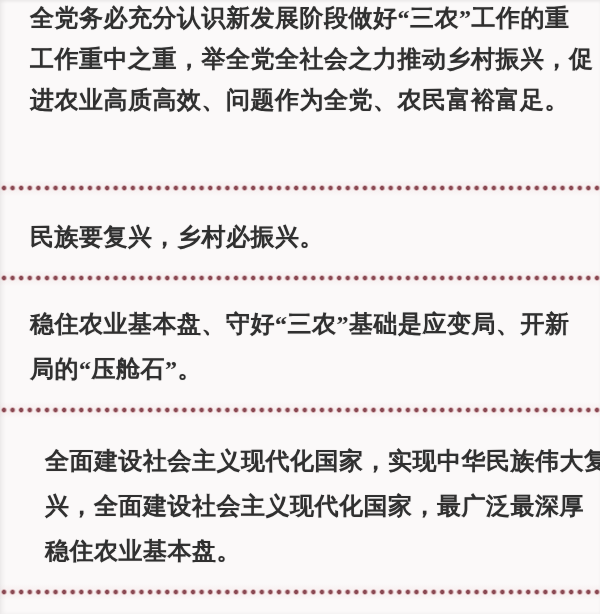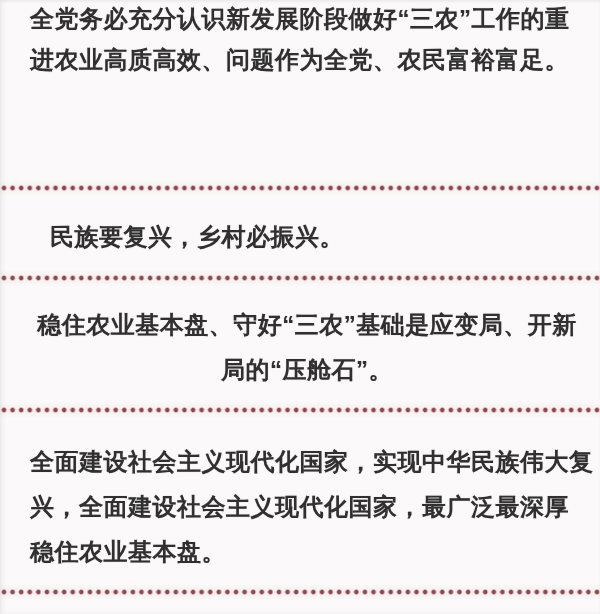--- a/index.html
+++ b/index.html
@@ -5,37 +5,37 @@
   html, body {
     margin: 0;
     padding: 0;
   }
   .page {
     position: relative;
     width: 600px;
     height: 614px;
     background: #fbf9f9;
     overflow: hidden;
-    font-family: Liberation Sans, sans-serif;
+    font-family: Liberation Serif, serif;
     box-shadow: inset 3px 0 4px rgba(0,0,0,0.05), inset 0 2px 3px rgba(0,0,0,0.04);
   }
   .block {
     position: absolute;
     left: 30px;
     right: 16px;
     color: #303030;
     font-size: 24px;
     font-weight: 700;
     letter-spacing: 0.5px;
     text-shadow: 0 0 1px rgba(60,60,60,0.35);
   }
   .sec1 { line-height: 41px; }
-  .sec2 { line-height: 30px; margin-left: 20px; }
-  .sec3 { line-height: 45px; text-align: center; }
-  .sec4 { line-height: 45px; }
+  .sec2 { line-height: 30px; }
+  .sec3 { line-height: 45px; }
+  .sec4 { line-height: 45px; margin-left: 15px; }
   .line {
     white-space: nowrap;
   }
   .divider {
     position: absolute;
     left: 0;
     right: 0;
     height: 8px;
     background-image: radial-gradient(circle at 4px 4px,
       #6a1f2b 0, #6a1f2b 1.6px,
@@ -57,20 +57,21 @@
     pointer-events: none;
   }
 </style>
 </head>
 <body>
 
 <div class="page">
 
   <section class="block sec1" style="top:-2px">
     <div class="line">全党务必充分认识新发展阶段做好“三农”工作的重</div>
+    <div class="line">工作重中之重，举全党全社会之力推动乡村振兴，促</div>
     <div class="line">进农业高质高效、问题作为全党、农民富裕富足。</div>
   </section>
 
   <div class="divider" style="top:184px"></div>
 
   <section class="block sec2" style="top:222px">
     <div class="line">民族要复兴，乡村必振兴。</div>
   </section>
 
   <div class="divider" style="top:274px"></div>

